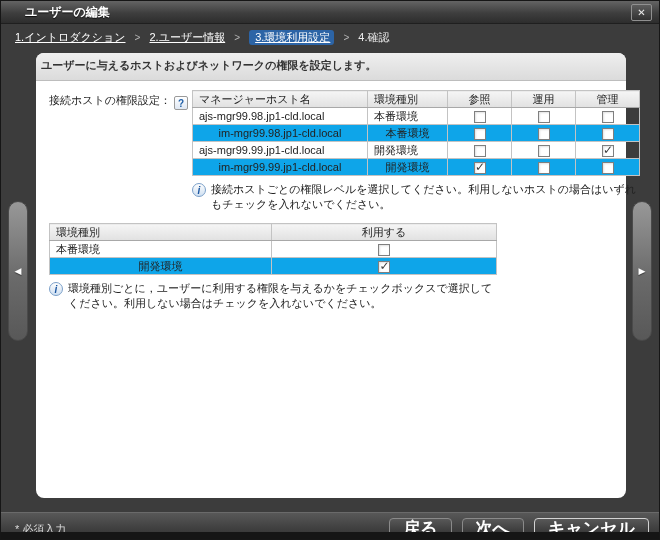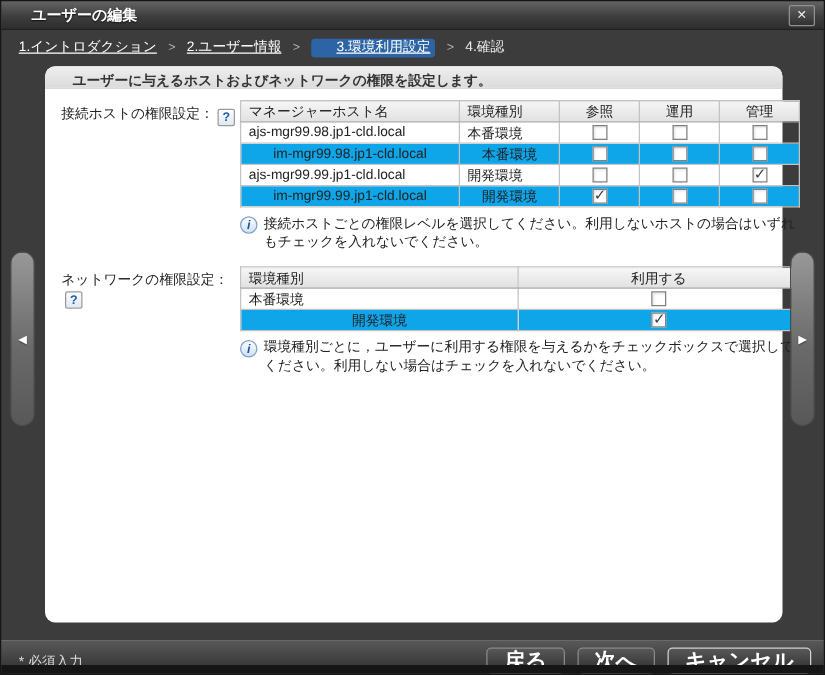--- a/index.html
+++ b/index.html
@@ -32,31 +32,31 @@
 
   
   .breadcrumb {
     position:absolute; top:29px; left:14px; right:8px; height:15px;
     font-size:11px; white-space:nowrap;
   }
   .crumb-link { color:#fff; text-decoration:underline; cursor:pointer;text-align:right; }
   .crumb-sep  { color:#b5b5b5; margin:0 6px; font-size:10px; }
   .crumb-current {
     background:#2c64a6; color:#fff; text-decoration:underline;
-    padding:1px 4px 2px 20px; border-radius:3px;
+    padding:1px 4px 2px 6px; border-radius:3px;
   }
   .crumb-future { color:#ededed; }
 
   
   .panel {
     position:absolute; left:35px; top:52px; width:590px; height:445px;
     background:#fff; border-radius:8px;
   }
   .panel-header {
-    height:18px; line-height:25px; padding-left:22px;
+    height:28px; line-height:25px; padding-left:5px;
     background:linear-gradient(#efefef,#dbdbdb);
     border-bottom:1px solid #bdbdbd;
     border-radius:8px 8px 0 0;
     font-size:11px; font-weight:bold; color:#333;
   }
   .panel-body { padding:9px 13px; font-size:11px; color:#222; }
 
   .section { display:flex; }
   .section-label { width:143px; flex:none; padding-top:3px; color:#222; }
   .help-icon {
@@ -218,23 +218,20 @@
           </table>
 
           <div class="info-note">
             <span class="info-icon">i</span>
             <span class="info-text">接続ホストごとの権限レベルを選択してください。利用しないホストの場合はいずれもチェックを入れないでください。</span>
           </div>
         </div>
       </div>
 
       <div class="section">
-        <div class="section-label">
-          <span>ネットワークの権限設定：</span><span class="help-icon">?</span>
-        </div>
         <div class="section-content">
           <table class="perm">
             <colgroup>
                 <col style="width:222px">
                 <col style="width:225px">
               </colgroup>
             <thead>
               <tr>
                 <th>環境種別</th>
                 <th class="c">利用する</th>

